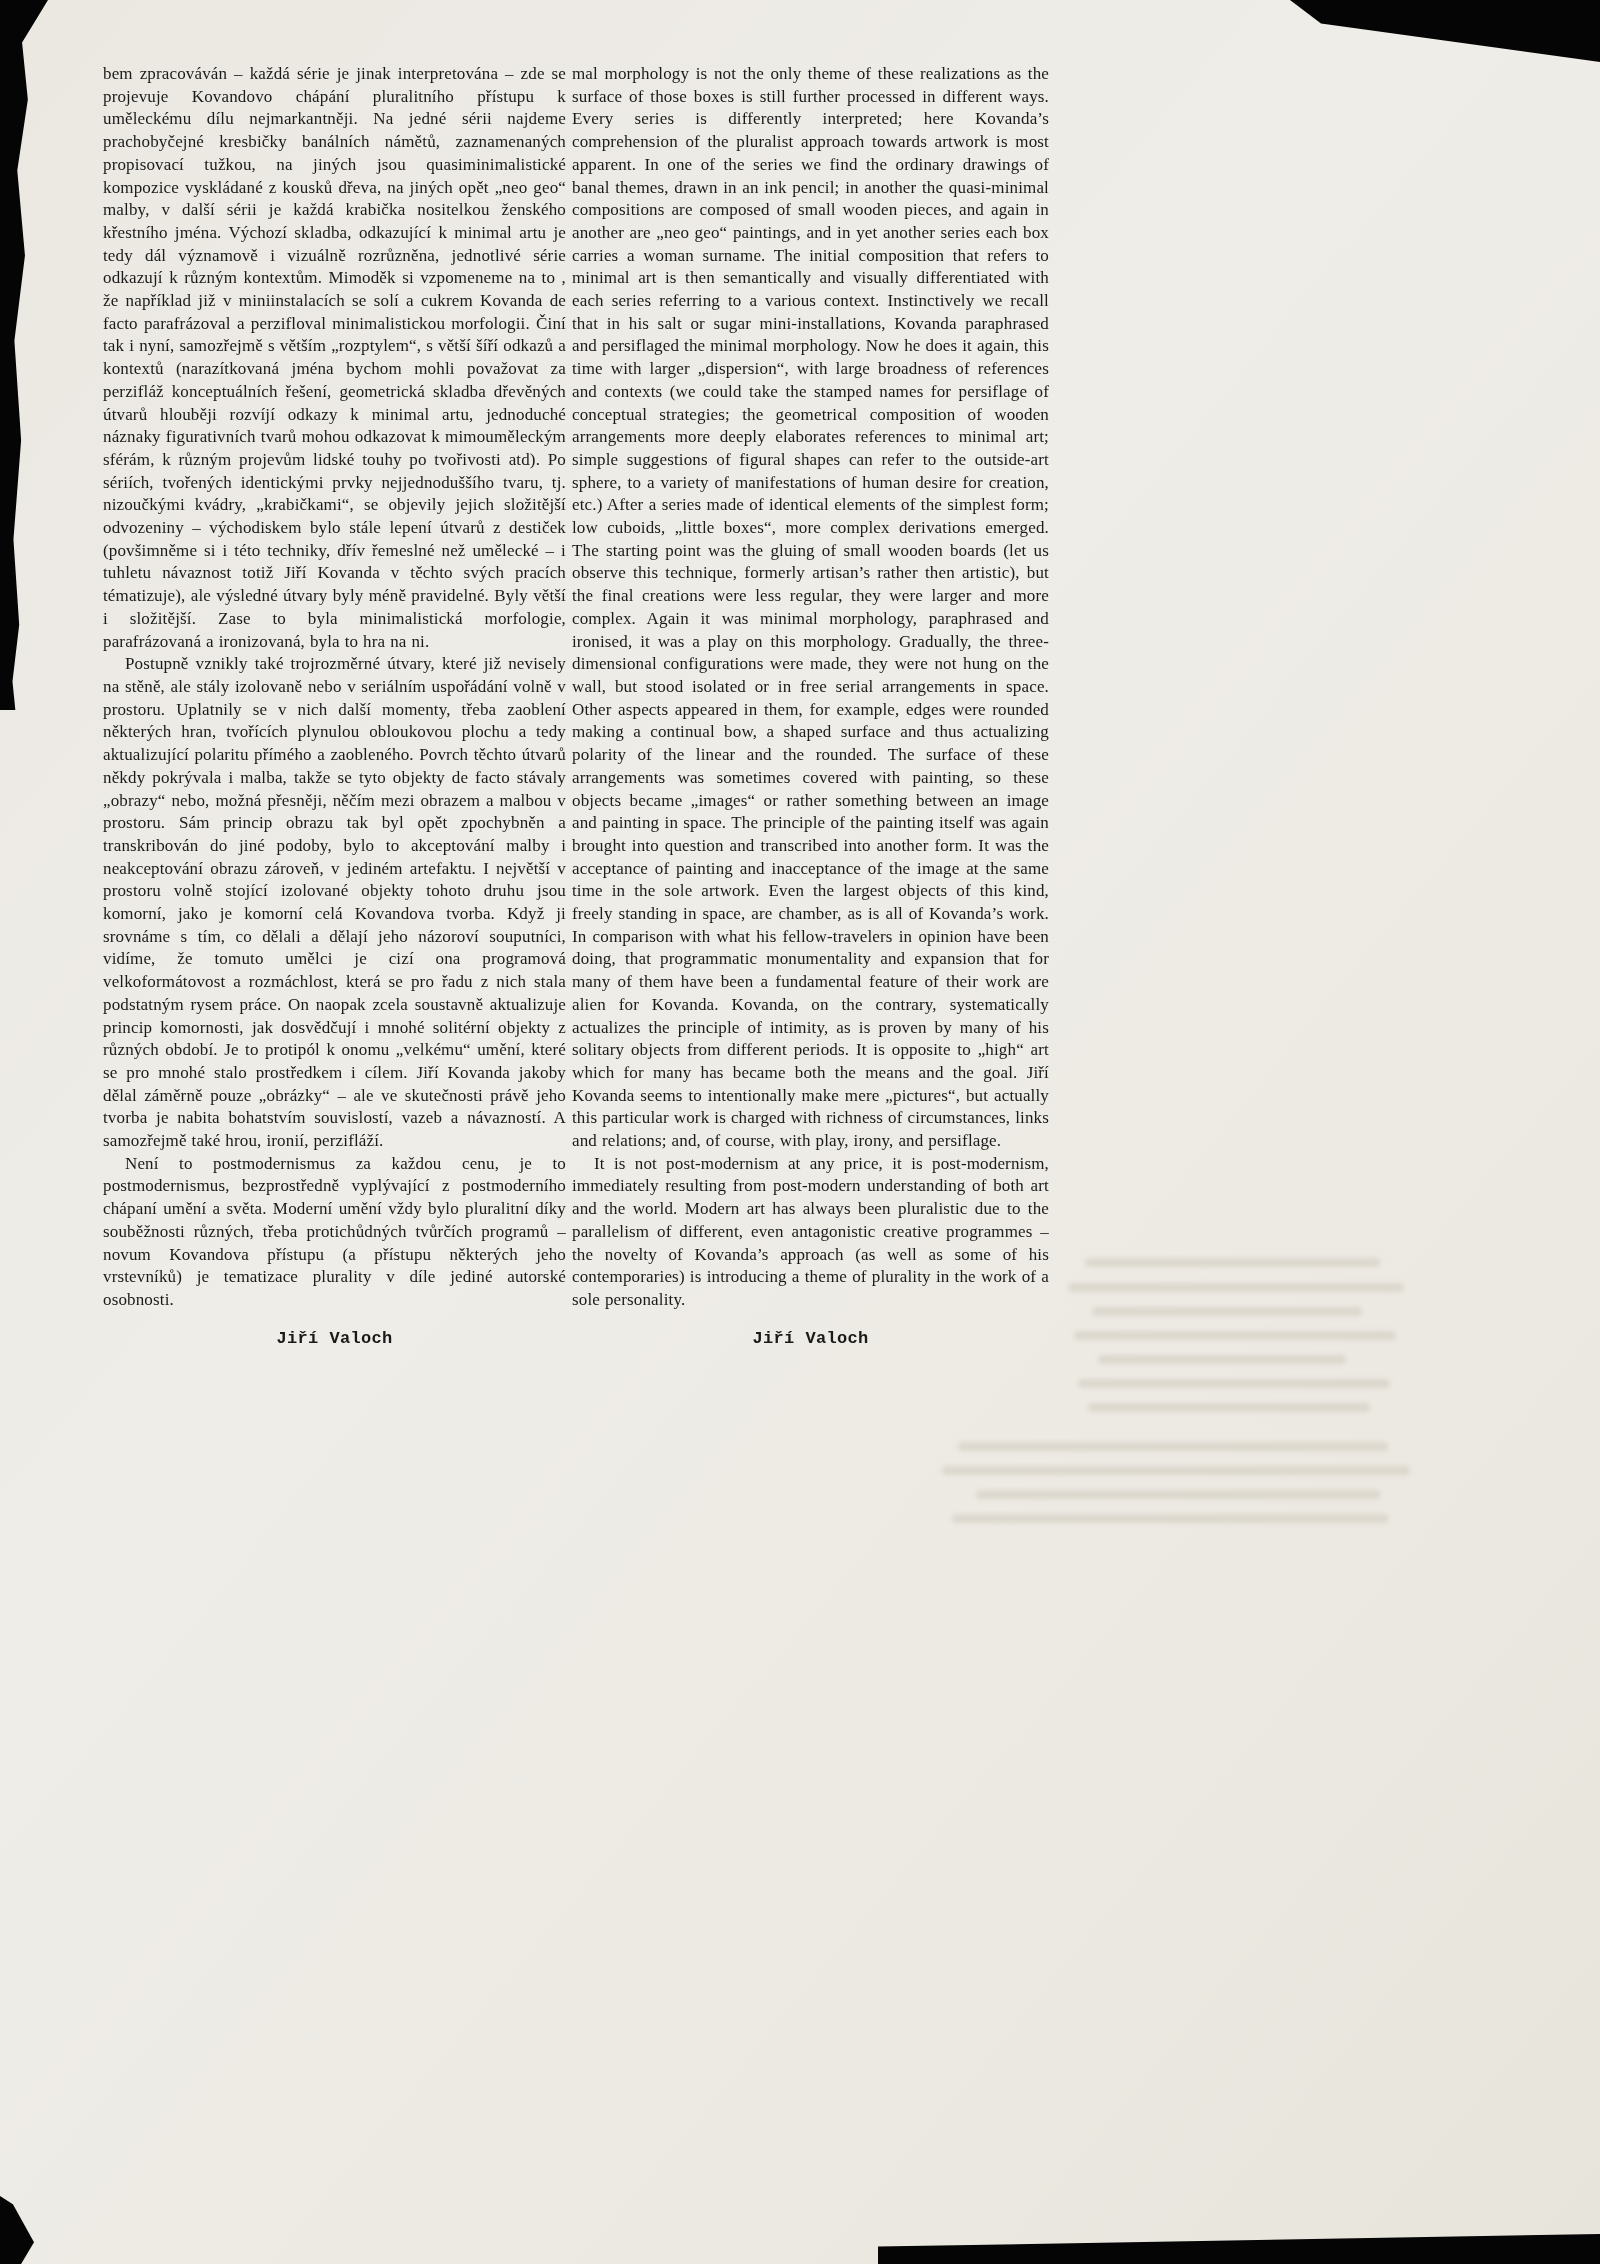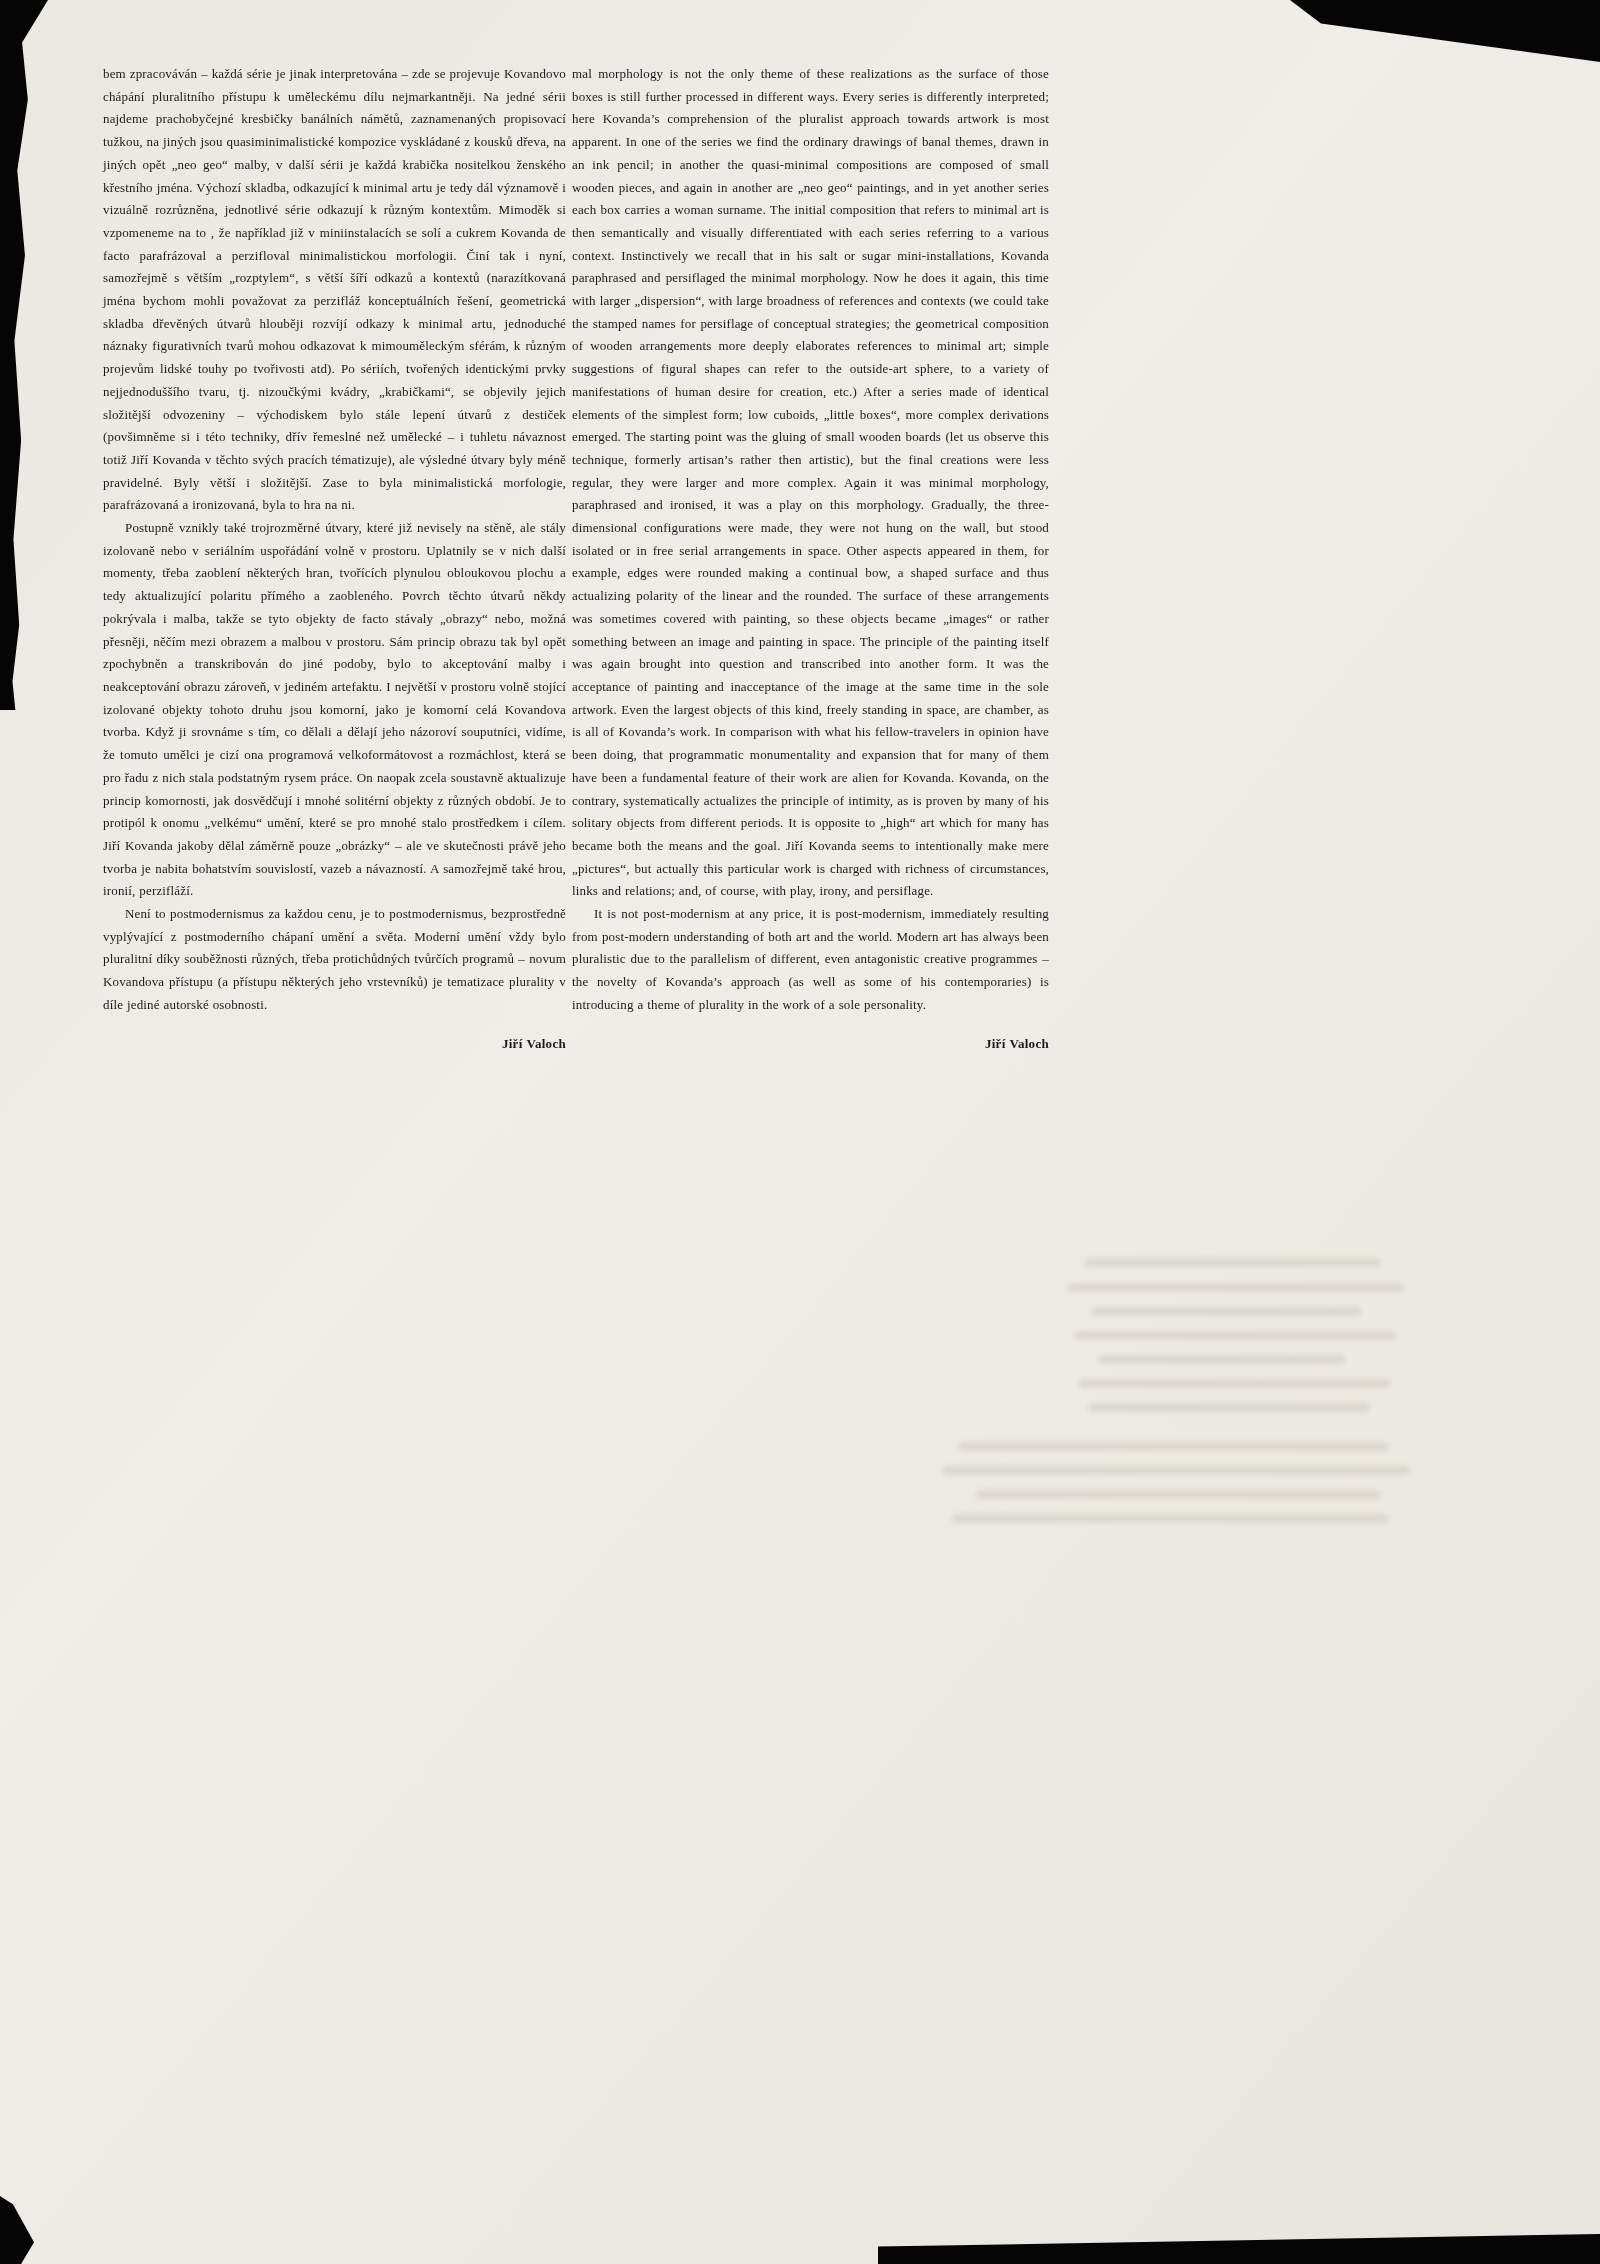--- a/index.html
+++ b/index.html
@@ -12,36 +12,37 @@
     font-family: "Liberation Serif", serif;
   }
   .scan-page {
     position: absolute;
     inset: 0;
     background: linear-gradient(130deg, #ebe8e2 0%, #efede8 40%, #ece9e2 75%, #e7e4dc 100%);
   }
   .column {
     position: absolute;
     font-family: "Liberation Serif", "DejaVu Serif", serif;
-    font-size: 13px;
+    font-size: 17px;
     line-height: 22.7px;
     color: #1a1a1a;
     text-align: justify;
     letter-spacing: 0.15px;
     word-spacing: 0.5px;
   }
   .column-cs { left: 103px; top: 63px; width: 463px; }
   .column-en { left: 572px; top: 63px; width: 477px; }
   .column p { margin: 0; }
   .column p.indent { text-indent: 22px; }
   .signature {
     font-weight: bold;
-    text-align: right;
+    text-align: center;
     margin-top: 16px;
     letter-spacing: 0.3px;
+    font-family: Liberation Mono, monospace;
   }
   .artifact { position: absolute; background: #050505; }
   .artifact-left {
     left: 0; top: 0; width: 48px; height: 710px;
     clip-path: polygon(0 0, 100% 0, 46% 6%, 58% 14%, 36% 24%, 52% 36%, 30% 48%, 44% 62%, 28% 76%, 40% 88%, 26% 96%, 32% 100%, 0 100%);
   }
   .artifact-top-right {
     left: 1290px; top: 0; width: 310px; height: 62px;
     clip-path: polygon(0 0, 100% 0, 100% 100%, 10% 38%);
   }

